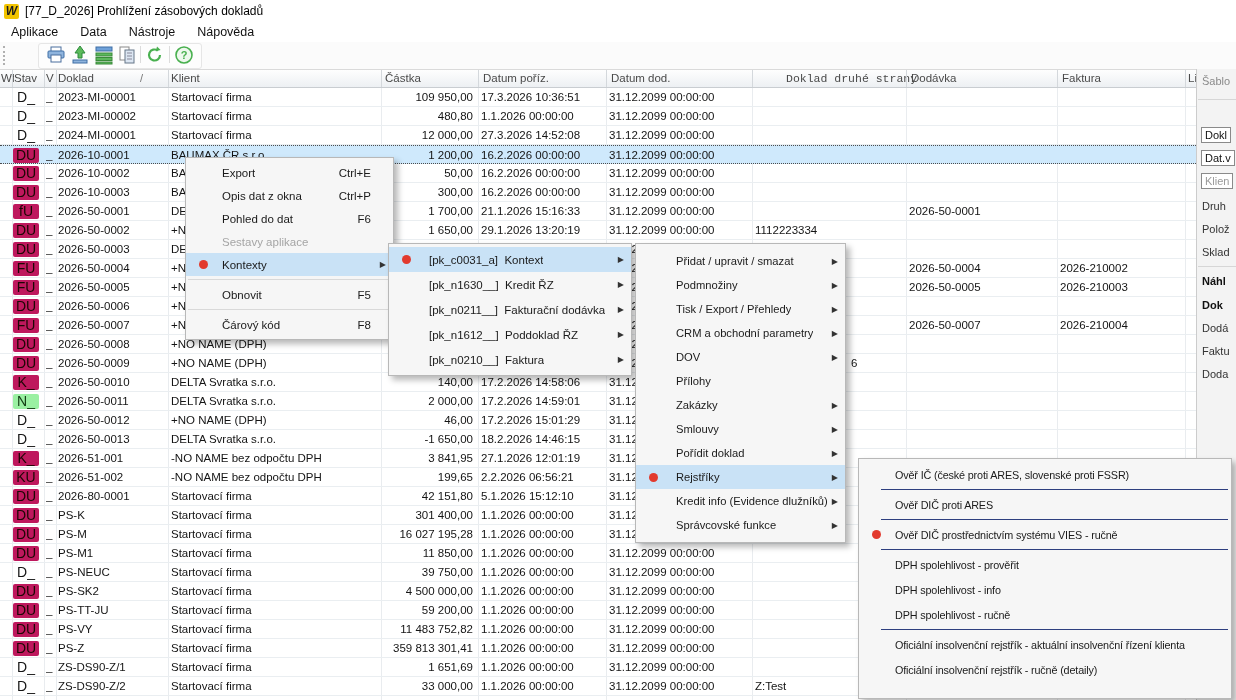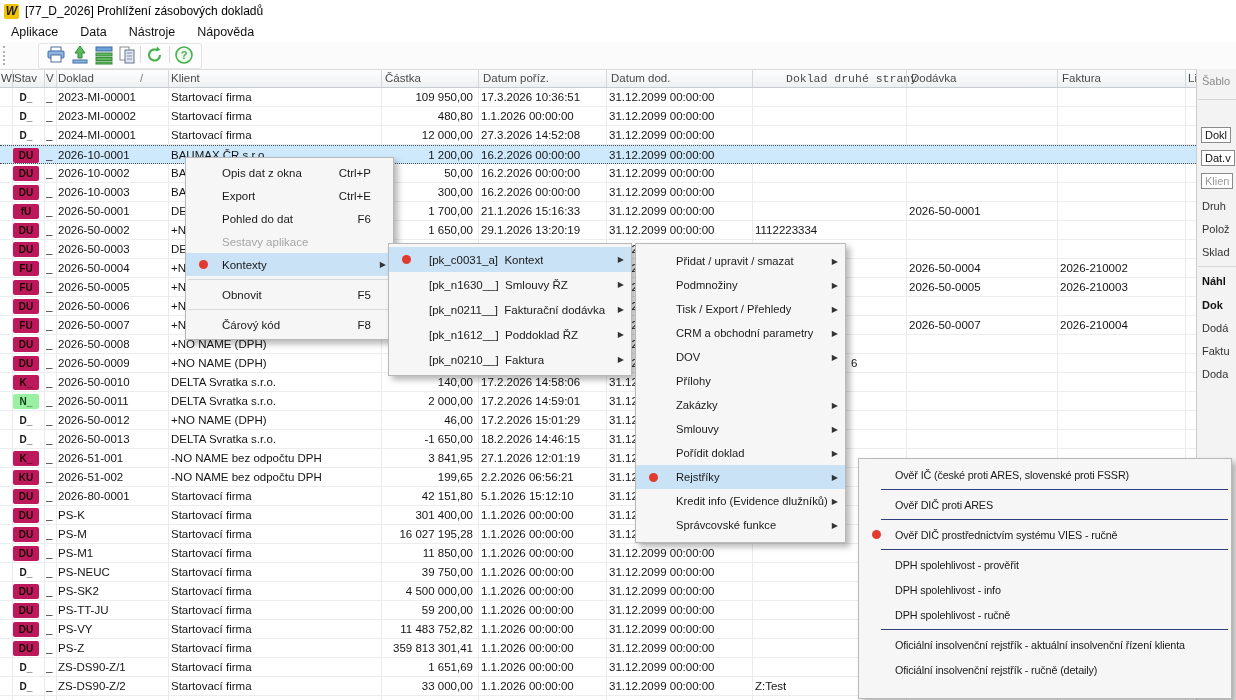--- a/index.html
+++ b/index.html
@@ -35,21 +35,21 @@
   .c-v{left:46px;width:11px;}
   .c-doklad{left:58px;width:110px;}
   .c-klient{left:171px;width:210px;}
   .c-castka{left:383px;width:90px;text-align:right;}
   .c-poriz{left:481px;width:126px;}
   .c-dod{left:609px;width:143px;}
   .c-dds{left:755px;width:150px;}
   .c-dodavka{left:909px;width:148px;}
   .c-faktura{left:1060px;width:126px;}
   .badge{display:inline-block;min-width:26px;height:15px;line-height:15px;margin-top:1px;text-align:center;
-         font-size:10px;border-radius:2px;font-weight:bold;}
+         font-size:14px;border-radius:2px;}
   .b-red{background:#be185d;color:#1c0603;}
   .b-green{background:#9af0a2;color:#103a12;}
   .b-none{background:transparent;color:#141414;}
   
   .sidepanel{position:absolute;left:1196px;top:69px;width:40px;height:631px;background:#f3f3f3;
              border-left:1px solid #cccccc;overflow:hidden;z-index:5;}
   .sp-item{position:absolute;left:5px;font-size:11px;color:#333;white-space:nowrap;}
   .sp-bold{font-weight:bold;color:#111;}
   .sp-gray{color:#8a8a8a;}
   .sp-box{left:4px;background:#fff;border:1px solid #8a8a8a;padding:1px 3px;color:#111;}
@@ -579,26 +579,26 @@
       <div class="sp-item sp-bold" style="top: 230px;">Dok</div>
       <div class="sp-item" style="top: 253px;">Dodá</div>
       <div class="sp-item" style="top: 276px;">Faktu</div>
       <div class="sp-item" style="top: 299px;">Doda</div>
       <div class="sp-item sp-gray" style="top: 390px;">Odp</div>
       <div class="sp-item sp-gray" style="top: 420px;">Dl. Po</div>
     </div>
 
   <div class="menu" id="menu1">
       <div class="mi">
+        <span class="mi-label">Export</span>
+        <span class="mi-short">Ctrl+E</span>
+      </div>
+      <div class="mi">
         <span class="mi-label">Opis dat z okna</span>
         <span class="mi-short">Ctrl+P</span>
-      </div>
-      <div class="mi">
-        <span class="mi-label">Export</span>
-        <span class="mi-short">Ctrl+E</span>
       </div>
       <div class="mi">
         <span class="mi-label">Pohled do dat</span>
         <span class="mi-short">F6</span>
       </div>
       <div class="mi disabled">
         <span class="mi-label">Sestavy aplikace</span>
       </div>
       <div class="mi hl">
         <span class="mi-bullet"></span>
@@ -616,21 +616,21 @@
         <span class="mi-short">F8</span>
       </div>
     </div>
   <div class="menu" id="menu2">
       <div class="mi hl">
         <span class="mi-bullet"></span>
         <span class="mi-label">[pk_c0031_a]  Kontext</span>
         <span class="mi-arrow">▶</span>
       </div>
       <div class="mi">
-        <span class="mi-label">[pk_n1630__]  Smlouvy ŘZ</span>
+        <span class="mi-label">[pk_n1630__]  Kredit ŘZ</span>
         <span class="mi-arrow">▶</span>
       </div>
       <div class="mi">
         <span class="mi-label">[pk_n0211__]  Fakturační dodávka</span>
         <span class="mi-arrow">▶</span>
       </div>
       <div class="mi">
         <span class="mi-label">[pk_n1612__]  Poddoklad ŘZ</span>
         <span class="mi-arrow">▶</span>
       </div>

